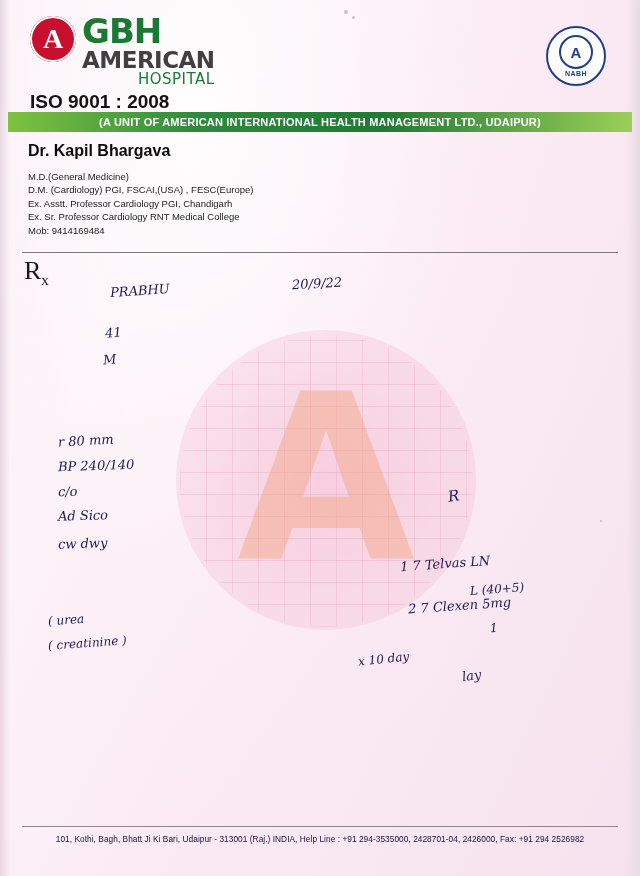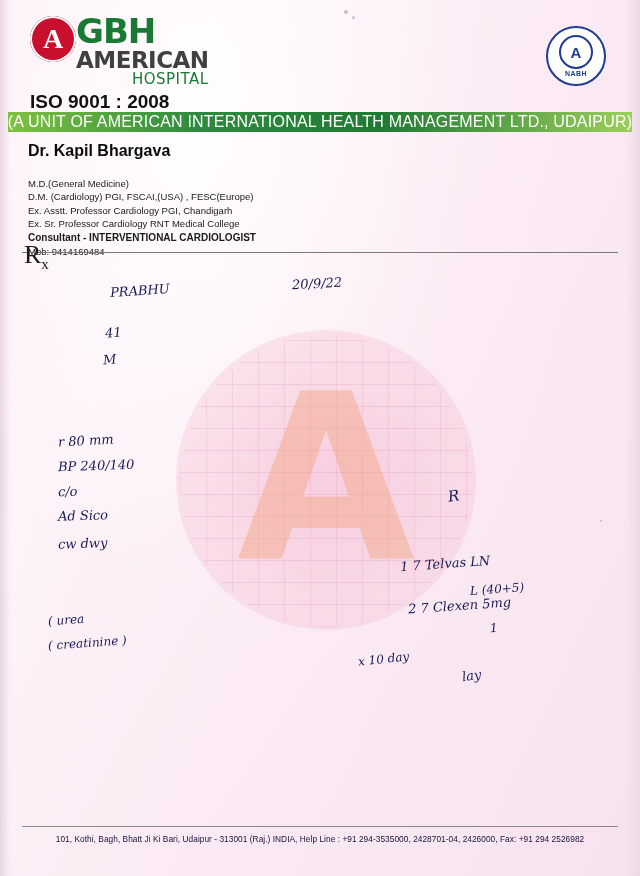--- a/index.html
+++ b/index.html
@@ -64,20 +64,21 @@
     font-family: "Liberation Serif", serif;
     font-weight: bold;
     font-size: 28px;
     line-height: 46px;
     text-align: center;
     box-shadow: inset 0 0 0 2px #ffffff, inset 0 0 0 4px #c8102e;
     flex: 0 0 auto;
     margin-top: 2px;
   }
   .logo-words {
+    margin-left: 6px;
     line-height: 1;
   }
   .logo-gbh {
     font-family: "DejaVu Sans", sans-serif;
     font-size: 34px;
     font-weight: bold;
     color: #1a7a34;
     letter-spacing: -1px;
     display: block;
     margin-bottom: 1px;
@@ -151,38 +152,38 @@
     right: 8px;
     top: 112px;
     height: 20px;
     background: linear-gradient(90deg, #7fc241 0%, #2e8b3d 30%, #1f7a33 60%, #9ccf5a 100%);
     display: flex;
     align-items: center;
     justify-content: center;
   }
   .banner-text {
     color: #ffffff;
-    font-size: 16px;
-    font-weight: normal;
+    font-size: 11px;
+    font-weight: bold;
     letter-spacing: 0.2px;
     white-space: nowrap;
   }
 
   
   .doctor {
     position: absolute;
     left: 28px;
     top: 142px;
     width: 420px;
   }
   .doc-name {
     font-size: 16px;
     font-weight: bold;
     color: #0b0b0b;
-    margin-bottom: 17px;
+    margin-bottom: 10px;
   }
   .doc-line {
     font-size: 9.5px;
     color: #1a1a1a;
     line-height: 1.42;
   }
   .doc-line.bold {
     font-weight: bold;
     font-size: 10px;
   }
@@ -192,21 +193,21 @@
     right: 22px;
     top: 252px;
     height: 1px;
     background: #7a7a7a;
   }
 
   
   .rx {
     position: absolute;
     left: 24px;
-    top: 240px;
+    top: 256px;
     font-family: "Liberation Serif", serif;
     font-size: 26px;
     color: #1a1a1a;
   }
   .rx sub {
     font-size: 15px;
   }
 
   
   .watermark {
@@ -320,21 +321,20 @@
   <div class="banner">
     <span class="banner-text">(A UNIT OF AMERICAN INTERNATIONAL HEALTH MANAGEMENT LTD., UDAIPUR)</span>
   </div>
 
   <div class="doctor">
     <div class="doc-name">Dr. Kapil Bhargava</div>
     <div class="doc-line">M.D.(General Medicine)</div>
     <div class="doc-line">D.M. (Cardiology) PGI, FSCAI,(USA) , FESC(Europe)</div>
     <div class="doc-line">Ex. Asstt. Professor Cardiology PGI, Chandigarh</div>
     <div class="doc-line">Ex. Sr. Professor Cardiology RNT Medical College</div>
-    <div class="doc-line bold">Consultant - INTERVENTIONAL CARDIOLOGIST</div>
     <div class="doc-line">Mob: 9414169484</div>
   </div>
 
   <div class="rule"></div>
 
   <div class="rx"><span>R</span><sub>x</sub></div>
 
   <div class="watermark"></div>
   <div class="watermark-grid"></div>
   <div class="watermark-a">A</div>

